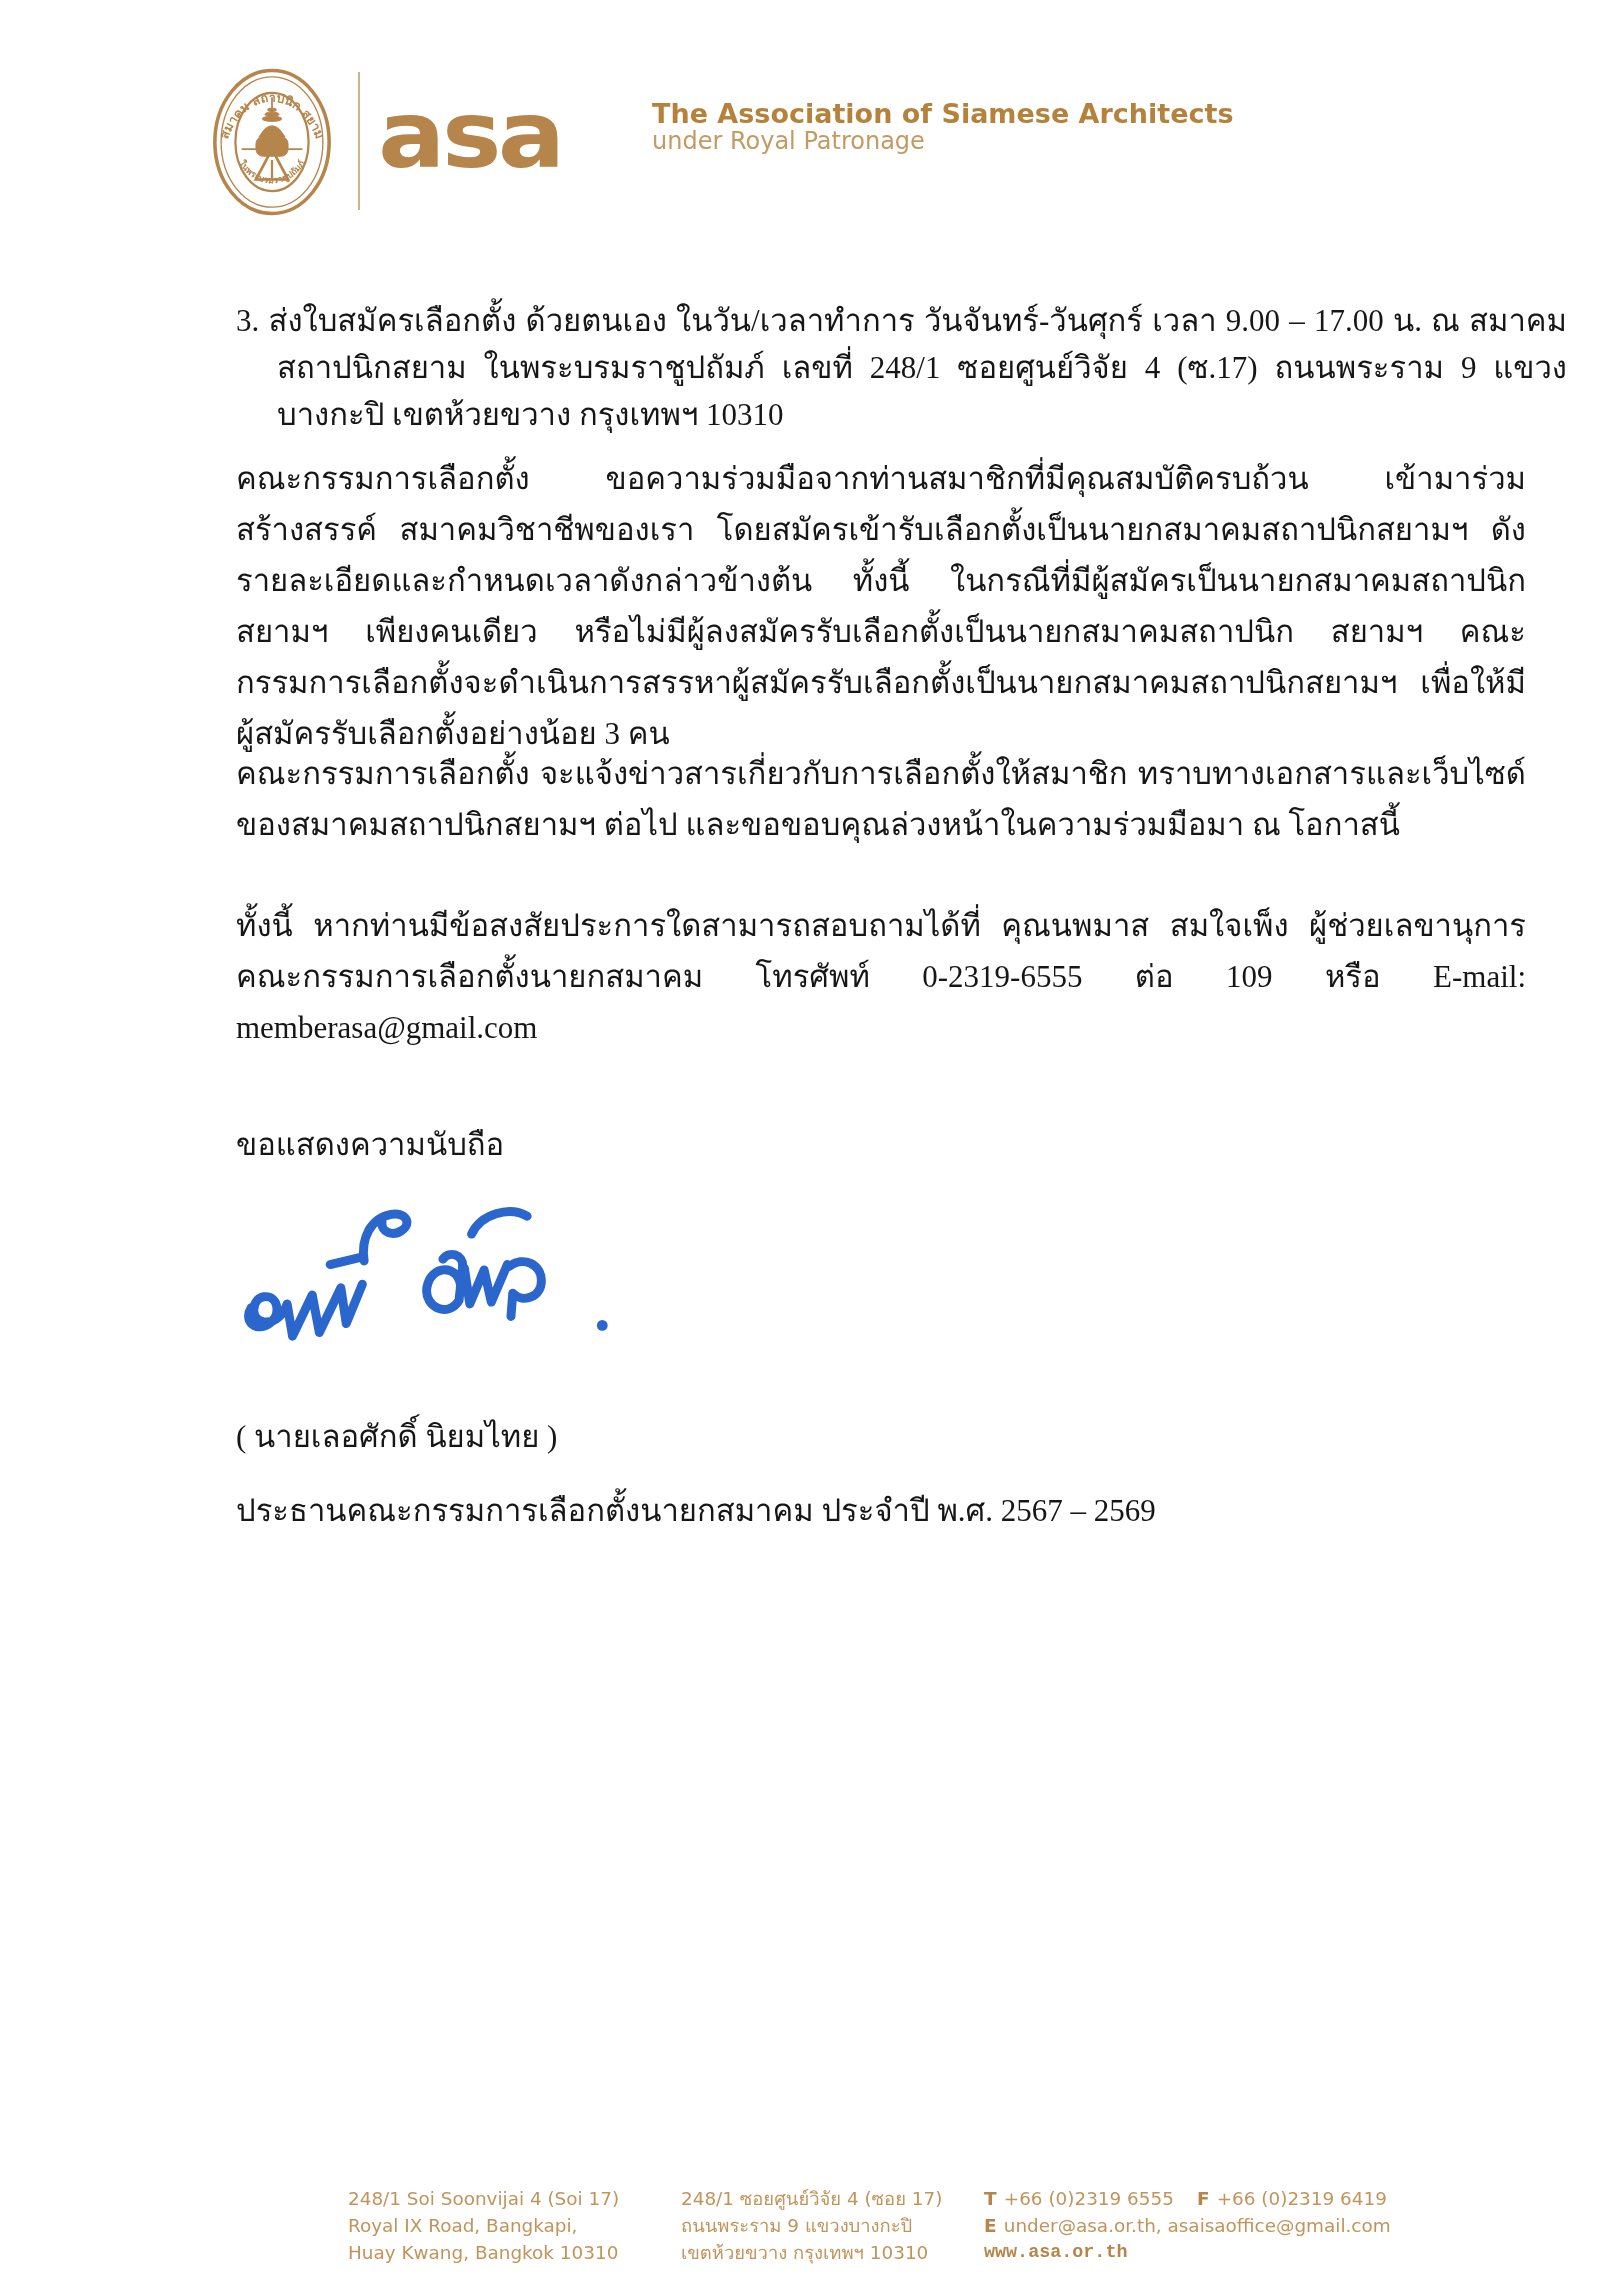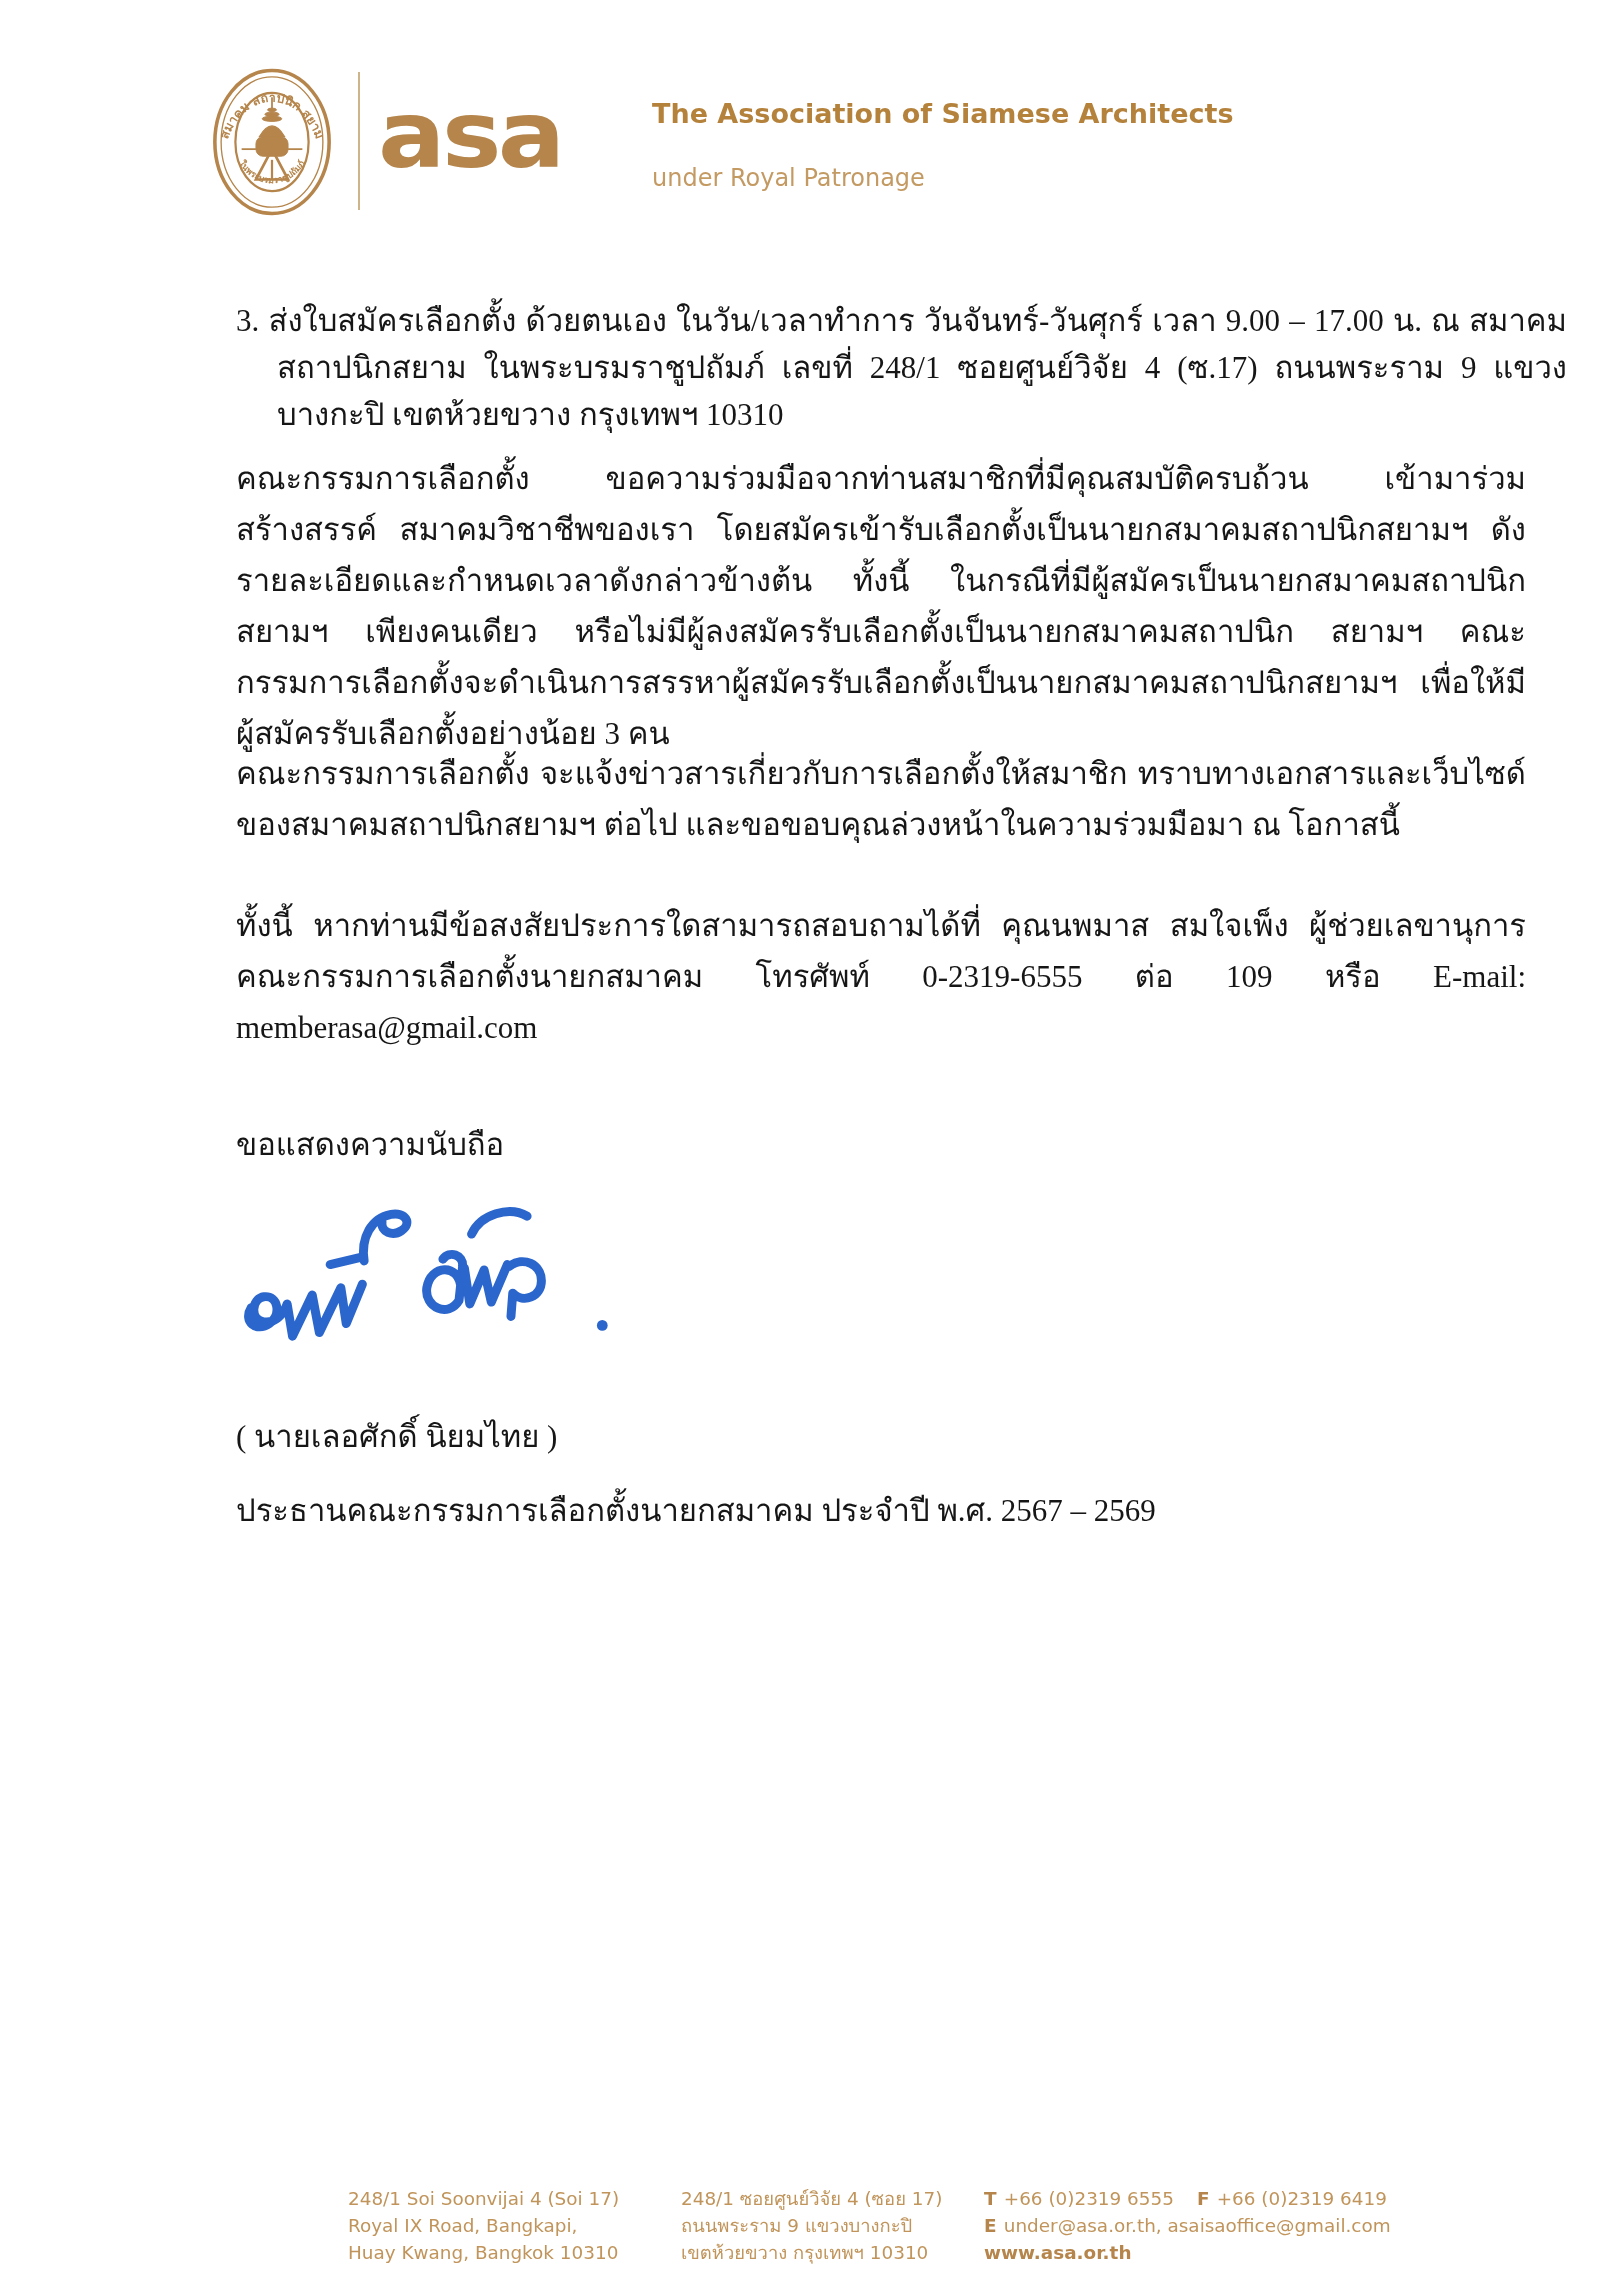--- a/index.html
+++ b/index.html
@@ -12,21 +12,21 @@
   .seal{position:absolute;left:0;top:0;}
   .lh-divider{position:absolute;left:147px;top:5.4px;width:1.8px;height:138px;background:#cdb48b;}
   .asa-logotype{
     position:absolute;left:167px;top:23px;
     font-family:"DejaVu Sans",sans-serif;font-weight:800;
     font-size:100px;line-height:1;letter-spacing:-3.6px;color:#b5854b;
     transform:scaleY(0.92);transform-origin:top left;
   }
   .org-names{position:absolute;left:441px;top:32px;font-family:"DejaVu Sans",sans-serif;white-space:nowrap;}
   .org-en-bold{font-size:27px;font-weight:bold;color:#b5823c;line-height:29px;}
-  .org-en-sub{font-size:24px;color:#c49a63;line-height:26px;margin-top:37px;}
+  .org-en-sub{font-size:24px;color:#c49a63;line-height:26px;}
   .org-th{font-size:21.5px;color:#c49a63;line-height:26px;margin-top:0.9px;}
   
   .letter{position:absolute;left:224px;width:1290px;top:0;}
   .letter p{margin:12px;font-size:31px;color:#161616;}
   .para{position:absolute;width:1290px;line-height:51px;text-align:justify;}
   .p-item3{top:285px;line-height:47px;padding-left:41px;text-indent:-41px;}
   .p-body2{top:441px;}
   .p-body3{top:736px;}
   .p-body4{top:888px;}
   .p-signoff{position:absolute;top:1107px;}
@@ -37,21 +37,21 @@
   .pagefooter{
     position:absolute;top:2185px;left:304px;width:1218px;
     font-family:"DejaVu Sans",sans-serif;font-size:18.4px;line-height:27px;color:#c0945a;
   }
   .f-col{position:absolute;top:0;white-space:nowrap;margin-left:44px;}
   .f-col-en{left:0;}
   .f-col-th{left:333px;}
   .f-col-contact{left:636px;}
   .f-label{font-weight:bold;color:#b5854b;margin-right:7.2px;}
   .f-gap{display:inline-block;width:23px;}
-  .f-web{font-weight:bold;color:#b5854b;}
+  .f-web{font-weight:bold;color:#b5854b;font-family:Liberation Mono, monospace;}
 </style>
 </head>
 <body>
 
 <div class="page">
 
   <div class="letterhead">
 
     <svg class="seal" width="122" height="150" viewBox="0 0 136 168">
       <defs>

